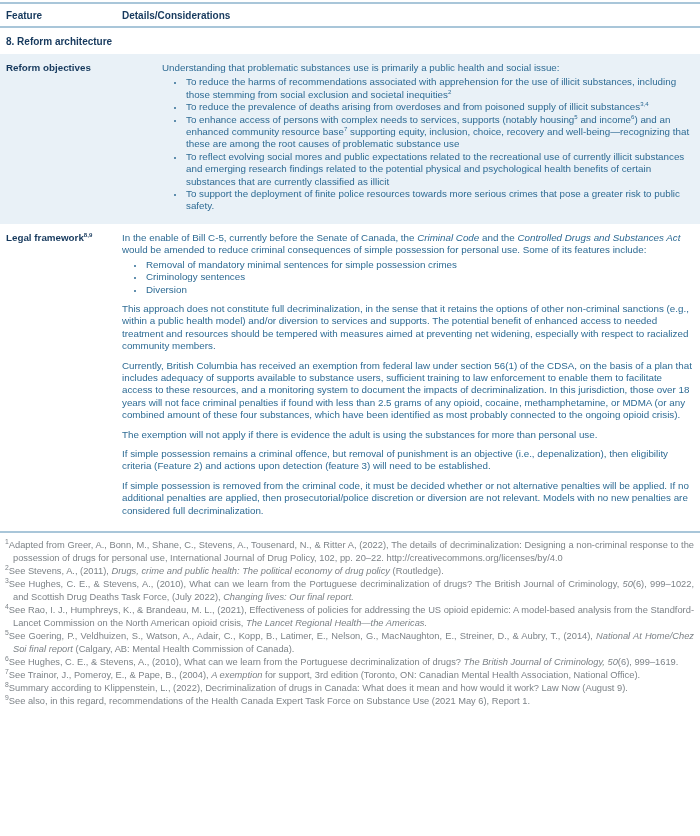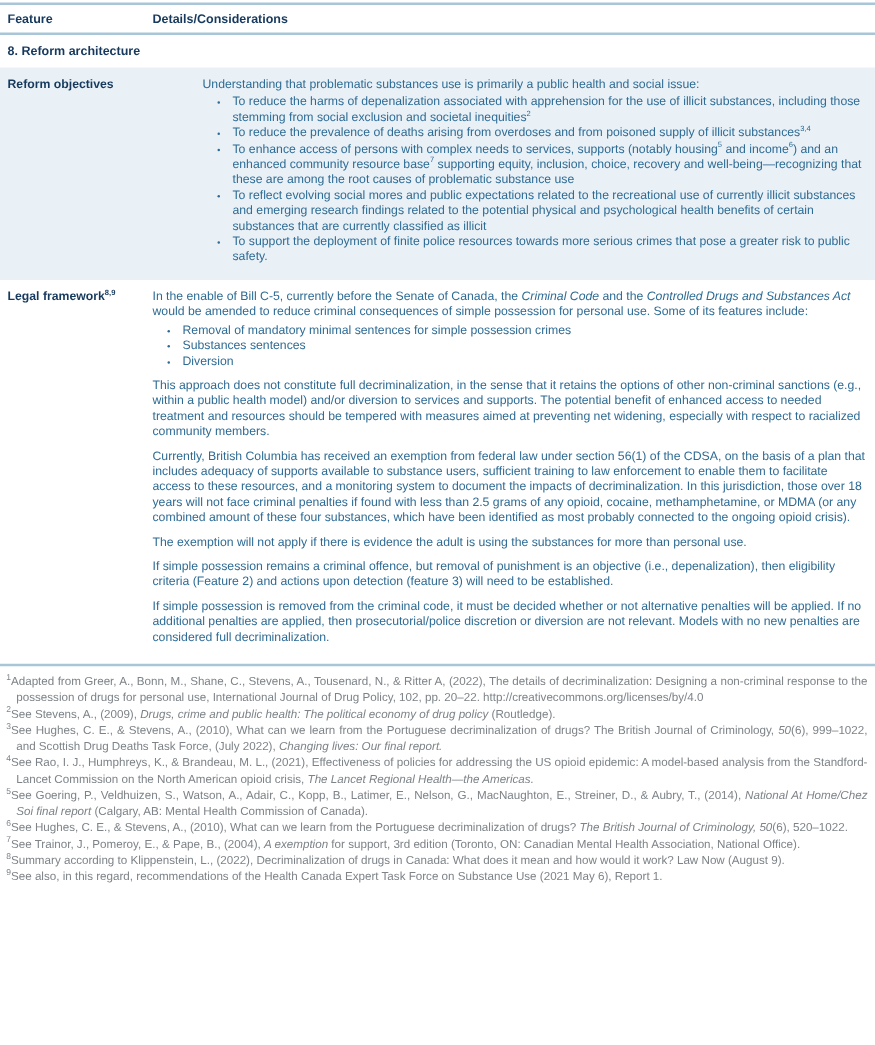--- a/index.html
+++ b/index.html
@@ -60,53 +60,53 @@
   </div>
 
   <div class="section-row">8. Reform architecture</div>
 
   <div>
       <div class="flexrow row shaded">
         <div class="col-feature feature-label"><span>Reform objectives</span></div>
         <div class="col-details">
           <p><span>Understanding that problematic substances use is primarily a public health and social issue:</span></p>
           <ul>
-            <li><span>To reduce the harms of depenalization associated with apprehension for the use of illicit substances, including those stemming from social exclusion and societal inequities</span><sup>2</sup></li>
+            <li><span>To reduce the harms of recommendations associated with apprehension for the use of illicit substances, including those stemming from social exclusion and societal inequities</span><sup>2</sup></li>
             <li><span>To reduce the prevalence of deaths arising from overdoses and from poisoned supply of illicit substances</span><sup>3,4</sup></li>
             <li><span>To enhance access of persons with complex needs to services, supports (notably housing</span><sup>5</sup><span> and income</span><sup>6</sup><span>) and an enhanced community resource base</span><sup>7</sup><span> supporting equity, inclusion, choice, recovery and well-being—recognizing that these are among the root causes of problematic substance use</span></li>
             <li><span>To reflect evolving social mores and public expectations related to the recreational use of currently illicit substances and emerging research findings related to the potential physical and psychological health benefits of certain substances that are currently classified as illicit</span></li>
             <li><span>To support the deployment of finite police resources towards more serious crimes that pose a greater risk to public safety.</span></li>
           </ul>
         </div>
       </div>
       <div class="flexrow row">
         <div class="col-feature feature-label"><span>Legal framework</span><sup>8,9</sup></div>
         <div class="col-details">
           <p><span>In the enable of Bill C-5, currently before the Senate of Canada, the </span><span class="it">Criminal Code</span><span> and the </span><span class="it">Controlled Drugs and Substances Act</span><span> would be amended to reduce criminal consequences of simple possession for personal use. Some of its features include:</span></p>
           <ul>
             <li><span>Removal of mandatory minimal sentences for simple possession crimes</span></li>
-            <li><span>Substances sentences</span></li>
+            <li><span>Criminology sentences</span></li>
             <li><span>Diversion</span></li>
           </ul>
           <p><span>This approach does not constitute full decriminalization, in the sense that it retains the options of other non-criminal sanctions (e.g., within a public health model) and/or diversion to services and supports. The potential benefit of enhanced access to needed treatment and resources should be tempered with measures aimed at preventing net widening, especially with respect to racialized community members.</span></p>
           <p><span>Currently, British Columbia has received an exemption from federal law under section 56(1) of the CDSA, on the basis of a plan that includes adequacy of supports available to substance users, sufficient training to law enforcement to enable them to facilitate access to these resources, and a monitoring system to document the impacts of decriminalization. In this jurisdiction, those over 18 years will not face criminal penalties if found with less than 2.5 grams of any opioid, cocaine, methamphetamine, or MDMA (or any combined amount of these four substances, which have been identified as most probably connected to the ongoing opioid crisis).</span></p>
           <p><span>The exemption will not apply if there is evidence the adult is using the substances for more than personal use.</span></p>
           <p><span>If simple possession remains a criminal offence, but removal of punishment is an objective (i.e., depenalization), then eligibility criteria (Feature 2) and actions upon detection (feature 3) will need to be established.</span></p>
           <p><span>If simple possession is removed from the criminal code, it must be decided whether or not alternative penalties will be applied. If no additional penalties are applied, then prosecutorial/police discretion or diversion are not relevant. Models with no new penalties are considered full decriminalization.</span></p>
         </div>
       </div>
     </div>
 
   <div class="fn-rule"></div>
 
   <div class="footnotes">
       <p class="fn"><sup>1</sup><span>Adapted from Greer, A., Bonn, M., Shane, C., Stevens, A., Tousenard, N., &amp; Ritter A, (2022), The details of decriminalization: Designing a non-criminal response to the possession of drugs for personal use, International Journal of Drug Policy, 102, pp. 20–22. http://creativecommons.org/licenses/by/4.0</span></p>
-      <p class="fn"><sup>2</sup><span>See Stevens, A., (2009), </span><span class="it">Drugs, crime and public health: The political economy of drug policy</span><span> (Routledge).</span></p>
+      <p class="fn"><sup>2</sup><span>See Stevens, A., (2011), </span><span class="it">Drugs, crime and public health: The political economy of drug policy</span><span> (Routledge).</span></p>
       <p class="fn"><sup>3</sup><span>See Hughes, C. E., &amp; Stevens, A., (2010), What can we learn from the Portuguese decriminalization of drugs? The British Journal of Criminology, </span><span class="it">50</span><span>(6), 999–1022, and Scottish Drug Deaths Task Force, (July 2022), </span><span class="it">Changing lives: Our final report.</span></p>
       <p class="fn"><sup>4</sup><span>See Rao, I. J., Humphreys, K., &amp; Brandeau, M. L., (2021), Effectiveness of policies for addressing the US opioid epidemic: A model-based analysis from the Standford-Lancet Commission on the North American opioid crisis, </span><span class="it">The Lancet Regional Health—the Americas.</span></p>
       <p class="fn"><sup>5</sup><span>See Goering, P., Veldhuizen, S., Watson, A., Adair, C., Kopp, B., Latimer, E., Nelson, G., MacNaughton, E., Streiner, D., &amp; Aubry, T., (2014), </span><span class="it">National At Home/Chez Soi final report</span><span> (Calgary, AB: Mental Health Commission of Canada).</span></p>
-      <p class="fn"><sup>6</sup><span>See Hughes, C. E., &amp; Stevens, A., (2010), What can we learn from the Portuguese decriminalization of drugs? </span><span class="it">The British Journal of Criminology, 50</span><span>(6), 520–1022.</span></p>
+      <p class="fn"><sup>6</sup><span>See Hughes, C. E., &amp; Stevens, A., (2010), What can we learn from the Portuguese decriminalization of drugs? </span><span class="it">The British Journal of Criminology, 50</span><span>(6), 999–1619.</span></p>
       <p class="fn"><sup>7</sup><span>See Trainor, J., Pomeroy, E., &amp; Pape, B., (2004), </span><span class="it">A exemption</span><span> for support, 3rd edition (Toronto, ON: Canadian Mental Health Association, National Office).</span></p>
       <p class="fn"><sup>8</sup><span>Summary according to Klippenstein, L., (2022), Decriminalization of drugs in Canada: What does it mean and how would it work? Law Now (August 9).</span></p>
       <p class="fn"><sup>9</sup><span>See also, in this regard, recommendations of the Health Canada Expert Task Force on Substance Use (2021 May 6), Report 1.</span></p>
     </div>
 
 </div>
 
 </body></html>

